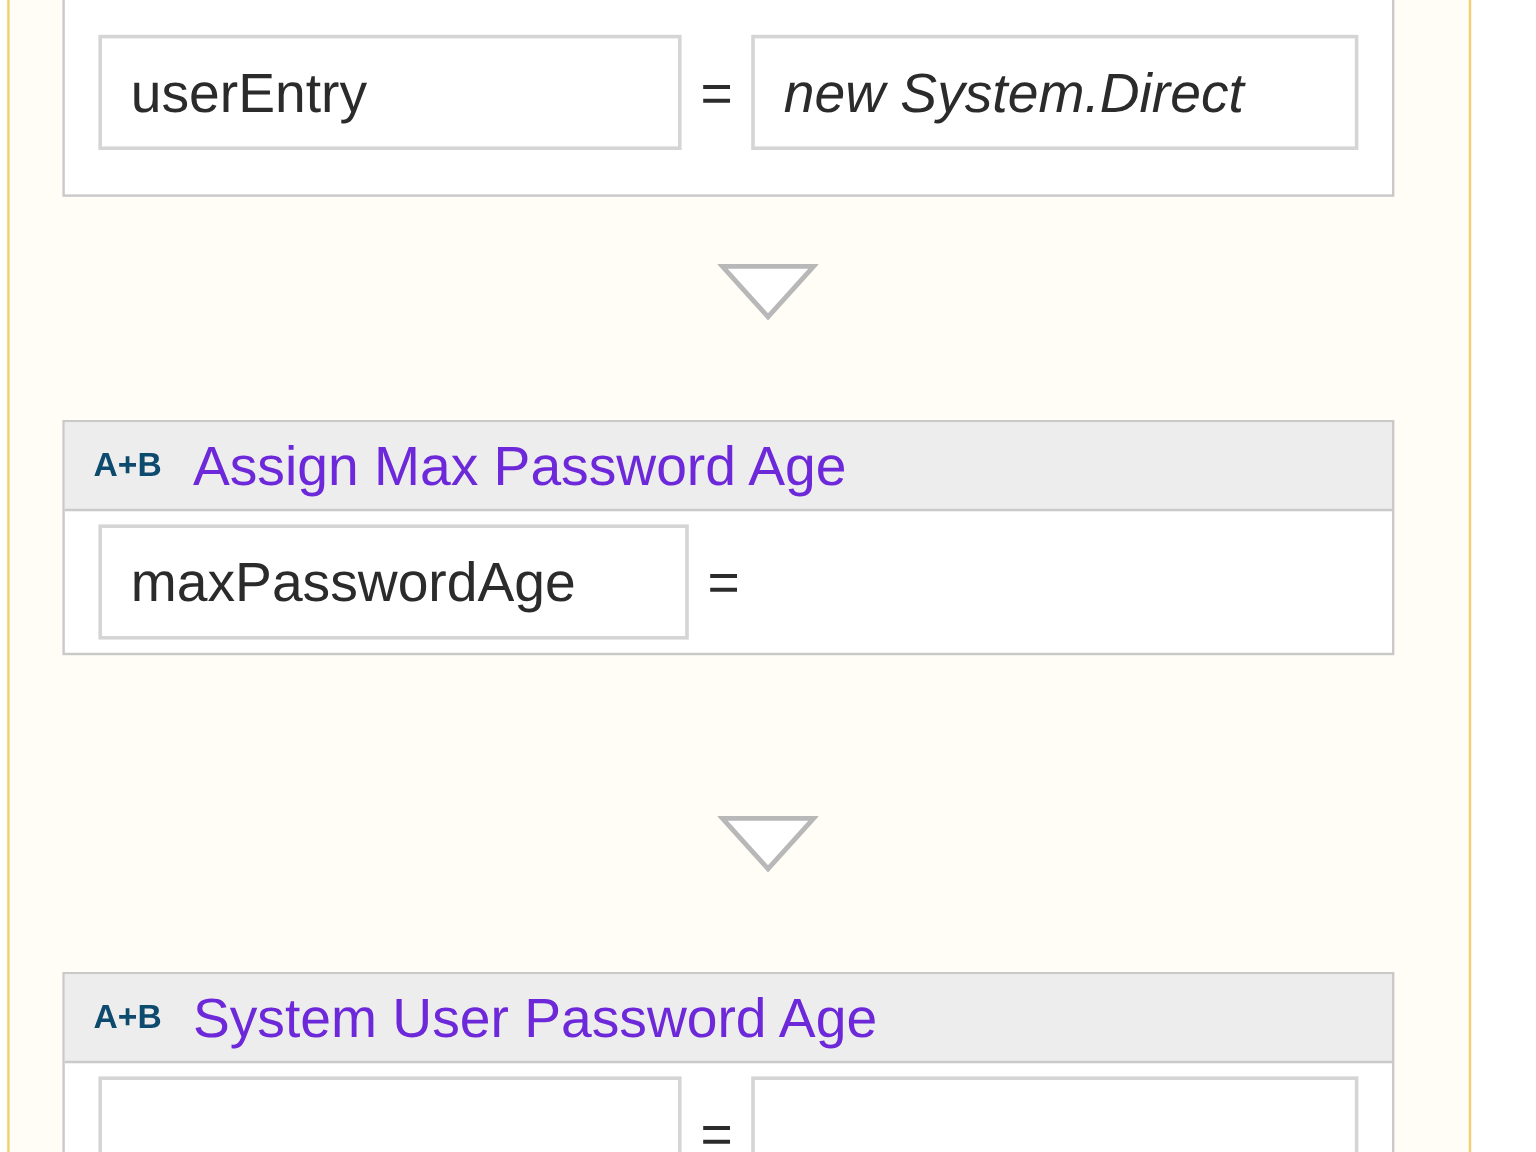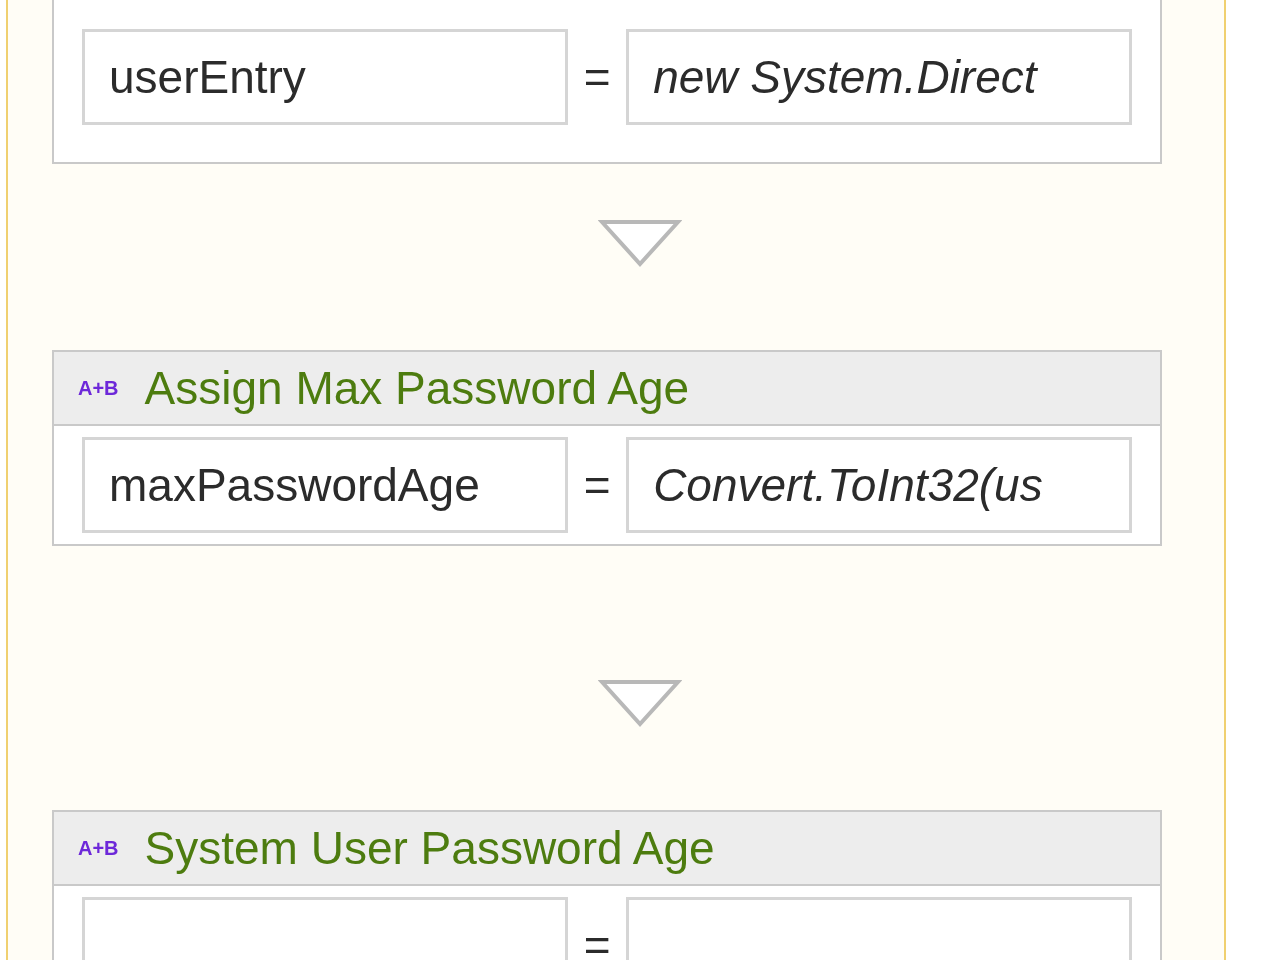--- a/index.html
+++ b/index.html
@@ -40,29 +40,29 @@
     height: 74px;
     background: #ededed;
     border-bottom: 2px solid #c9c9c9;
     display: flex;
     align-items: center;
     gap: 26px;
     padding-left: 24px;
   }
   .icon-ab {
     font-family: "Segoe UI", Arial, sans-serif;
-    font-size: 20px;
+    font-size: 28px;
     font-weight: 600;
-    color: #6d28d9;
+    color: #0c4a6e;
     letter-spacing: 0px;
     white-space: nowrap;
   }
   .activity-title {
     font-size: 46px;
-    color: #4d7c0f;
+    color: #6d28d9;
     font-weight: 400;
   }
   .activity-body {
     height: 118px;
     display: flex;
     align-items: center;
     padding: 0 28px;
     gap: 14px;
   }
   
@@ -127,21 +127,20 @@
   </div>
 
   <div id="act2" class="activity">
     <div class="activity-header">
       <span class="icon-ab">A+B</span>
       <span class="activity-title">Assign Max Password Age</span>
     </div>
     <div class="activity-body">
       <div class="field field-left">maxPasswordAge</div>
       <div class="equals">=</div>
-      <div class="field field-right">Convert.ToInt32(us</div>
     </div>
   </div>
 
   <div id="conn2" class="connector">
     <svg width="84" height="52" viewBox="0 0 84 52">
       <polygon points="4,4 80,4 42,46" fill="#ffffff" stroke="#b8b8b8" stroke-width="4" stroke-linejoin="miter"></polygon>
     </svg>
   </div>
 
   <div id="act3" class="activity">

